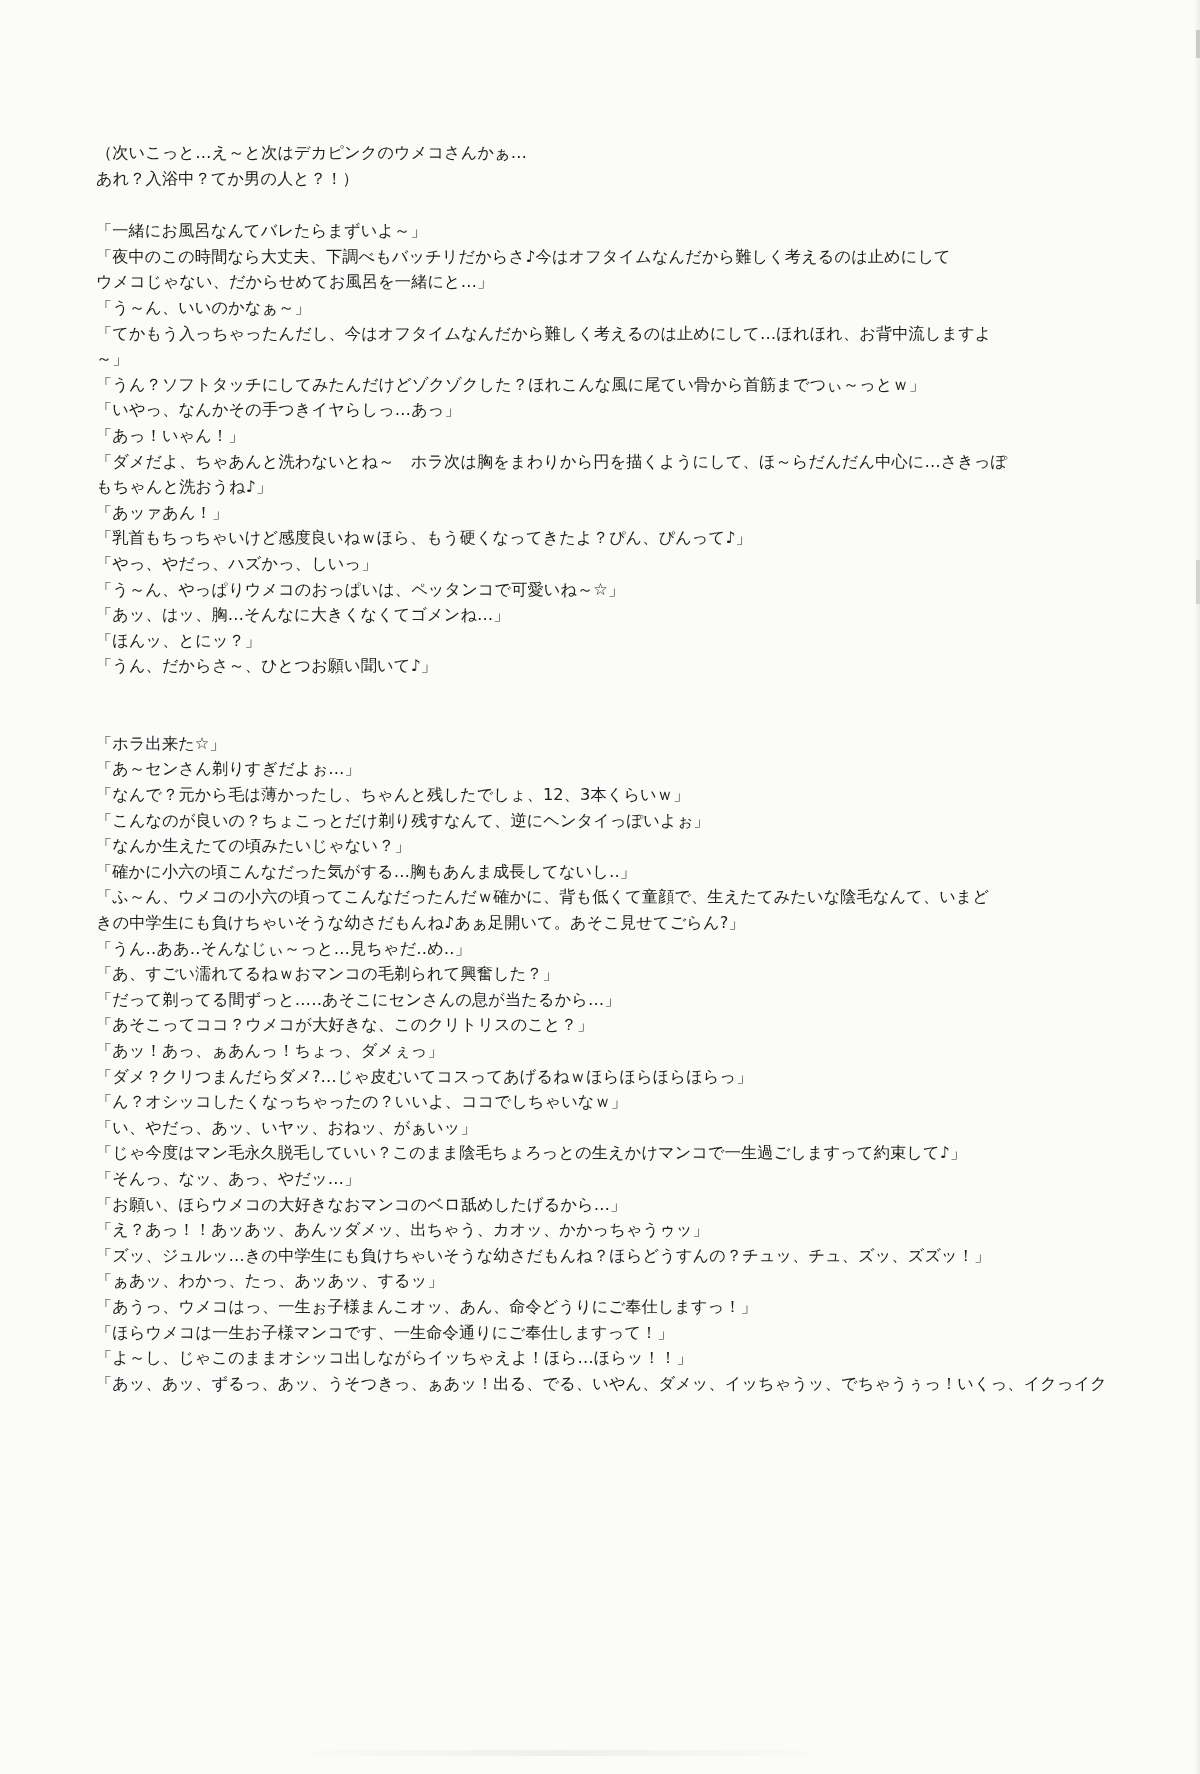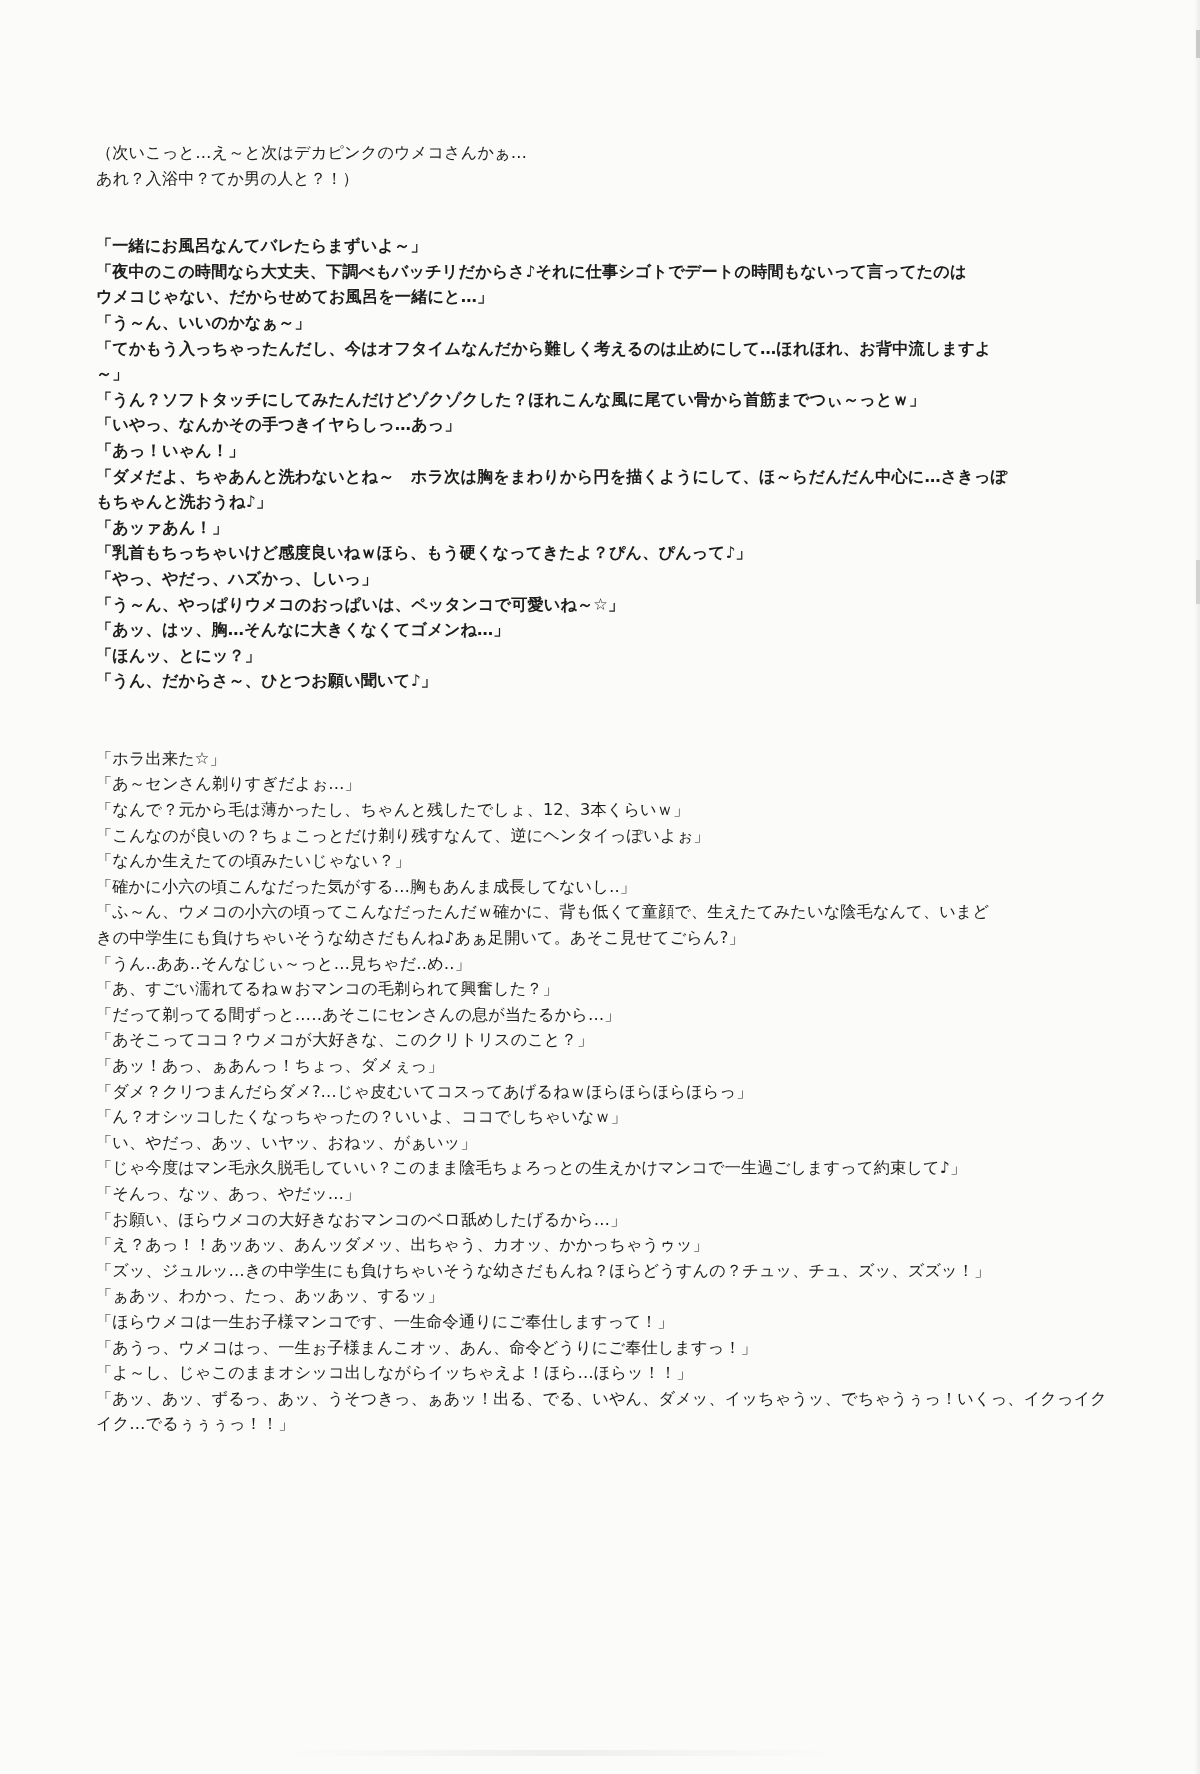--- a/index.html
+++ b/index.html
@@ -56,22 +56,21 @@
     width: 1040px;
     color: #1d1d1d;
     font-size: 16.2px;
     line-height: 25.6px;
     letter-spacing: 0.1px;
   }
   .block {
     margin: 0 0 0 0;
   }
   .block + .block {
-    margin-top: 42px;
-    font-weight: bold;
+    margin-top: 27px;
   }
   .line {
     margin: 0;
     white-space: normal;
     word-break: break-all;
   }
   .gap-large {
     height: 52px;
   }
 </style>
@@ -87,21 +86,21 @@
 
   <div class="text-body">
 
     <div class="block">
       <p class="line">（次いこっと…え～と次はデカピンクのウメコさんかぁ…</p>
       <p class="line">あれ？入浴中？てか男の人と？！）</p>
     </div>
 
     <div class="block">
       <p class="line">「一緒にお風呂なんてバレたらまずいよ～」</p>
-      <p class="line">「夜中のこの時間なら大丈夫、下調べもバッチリだからさ♪それに仕事シゴトでデートの時間もないって言ってたのは</p>
+      <p class="line">「夜中のこの時間なら大丈夫、下調べもバッチリだからさ♪今はオフタイムなんだから難しく考えるのは止めにして</p>
       <p class="line">ウメコじゃない、だからせめてお風呂を一緒にと…」</p>
       <p class="line">「う～ん、いいのかなぁ～」</p>
       <p class="line">「てかもう入っちゃったんだし、今はオフタイムなんだから難しく考えるのは止めにして…ほれほれ、お背中流しますよ</p>
       <p class="line">～」</p>
       <p class="line">「うん？ソフトタッチにしてみたんだけどゾクゾクした？ほれこんな風に尾てい骨から首筋までつぃ～っとｗ」</p>
       <p class="line">「いやっ、なんかその手つきイヤらしっ…あっ」</p>
       <p class="line">「あっ！いゃん！」</p>
       <p class="line">「ダメだよ、ちゃあんと洗わないとね～　ホラ次は胸をまわりから円を描くようにして、ほ～らだんだん中心に…さきっぽ</p>
       <p class="line">もちゃんと洗おうね♪」</p>
       <p class="line">「あッァあん！」</p>
@@ -131,21 +130,20 @@
       <p class="line">「あッ！あっ、ぁあんっ！ちょっ、ダメぇっ」</p>
       <p class="line">「ダメ？クリつまんだらダメ?…じゃ皮むいてコスってあげるねｗほらほらほらほらっ」</p>
       <p class="line">「ん？オシッコしたくなっちゃったの？いいよ、ココでしちゃいなｗ」</p>
       <p class="line">「い、やだっ、あッ、いヤッ、おねッ、がぁいッ」</p>
       <p class="line">「じゃ今度はマン毛永久脱毛していい？このまま陰毛ちょろっとの生えかけマンコで一生過ごしますって約束して♪」</p>
       <p class="line">「そんっ、なッ、あっ、やだッ…」</p>
       <p class="line">「お願い、ほらウメコの大好きなおマンコのベロ舐めしたげるから…」</p>
       <p class="line">「え？あっ！！あッあッ、あんッダメッ、出ちゃう、カオッ、かかっちゃうゥッ」</p>
       <p class="line">「ズッ、ジュルッ…きの中学生にも負けちゃいそうな幼さだもんね？ほらどうすんの？チュッ、チュ、ズッ、ズズッ！」</p>
       <p class="line">「ぁあッ、わかっ、たっ、あッあッ、するッ」</p>
+      <p class="line">「あうっ、ウメコはっ、一生ぉ子様まんこオッ、あん、命令どうりにご奉仕しますっ！」</p>
       <p class="line">「ほらウメコは一生お子様マンコです、一生命令通りにご奉仕しますって！」</p>
-      <p class="line">「あうっ、ウメコはっ、一生ぉ子様まんこオッ、あん、命令どうりにご奉仕しますっ！」</p>
       <p class="line">「よ～し、じゃこのままオシッコ出しながらイッちゃえよ！ほら…ほらッ！！」</p>
       <p class="line">「あッ、あッ、ずるっ、あッ、うそつきっ、ぁあッ！出る、でる、いやん、ダメッ、イッちゃうッ、でちゃうぅっ！いくっ、イクっイク</p>
-      <p class="line">イク…でるぅぅぅっ！！」</p>
     </div>
 
   </div>
 </div>
 
 </body></html>

